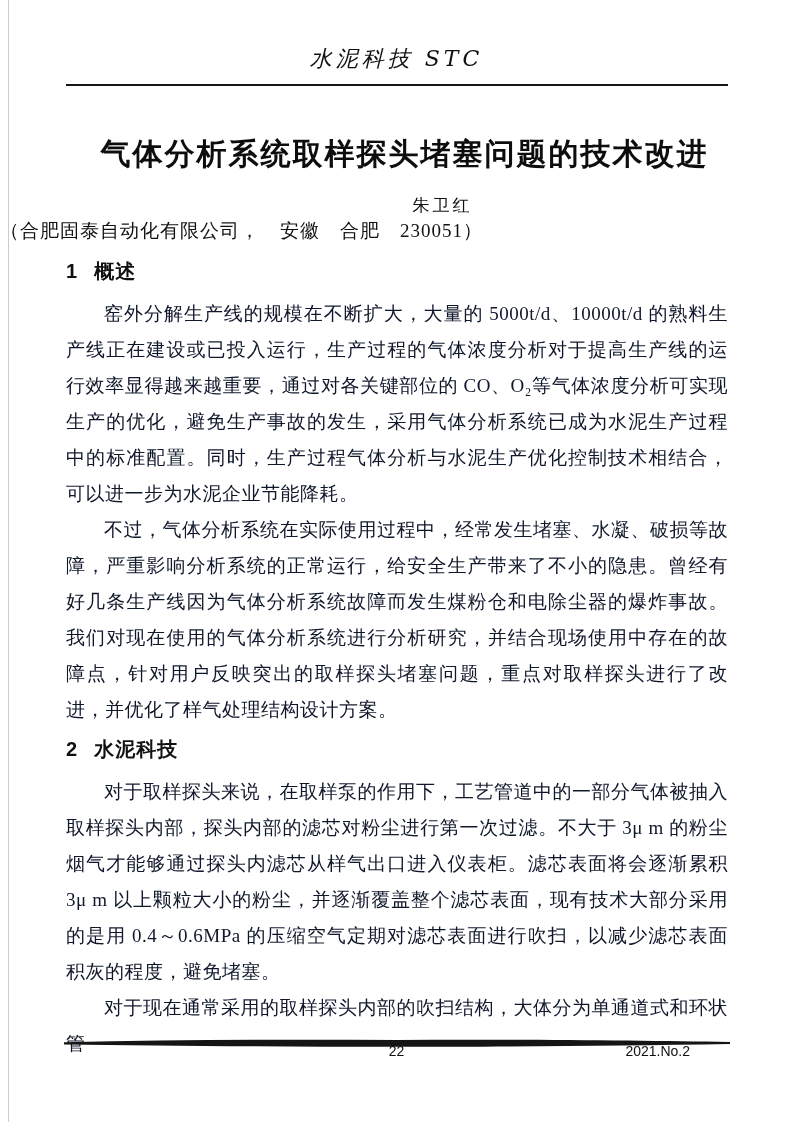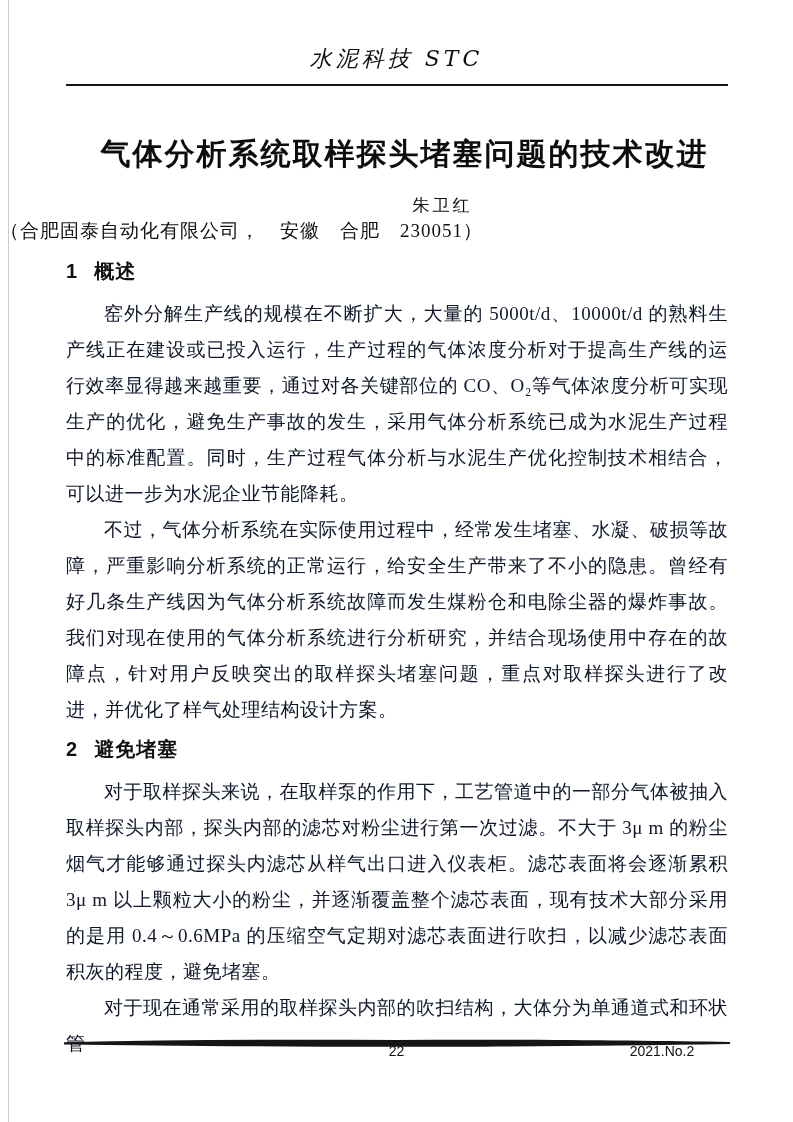--- a/index.html
+++ b/index.html
@@ -75,22 +75,22 @@
   .footer-rule{
     position:absolute;top:1034px;left:64px;width:666px;height:9px;
   }
   .footer-pageno{
     position:absolute;top:1043px;left:0;width:100%;
     text-align:center;
     font-family:"Liberation Sans","DejaVu Sans",sans-serif;
     font-size:14px;
   }
   .footer-issue{
-    position:absolute;top:1043px;left:592px;width:140px;
-    text-align:center;
+    position:absolute;top:1043px;left:550px;width:140px;
+    text-align:right;
     font-family:"Liberation Sans","DejaVu Sans",sans-serif;
     font-size:14px;
   }
 </style>
 </head>
 <body>
 
 <div class="page">
 
   <div class="scan-edge"></div>
@@ -109,21 +109,21 @@
 
     <h2 class="sec-heading">
       <span class="sec-num">1</span><span>概述</span>
     </h2>
 
     <p class="body-par">窑外分解生产线的规模在不断扩大，大量的 5000t/d、10000t/d 的熟料生产线正在建设或已投入运行，生产过程的气体浓度分析对于提高生产线的运行效率显得越来越重要，通过对各关键部位的 CO、O₂等气体浓度分析可实现生产的优化，避免生产事故的发生，采用气体分析系统已成为水泥生产过程中的标准配置。同时，生产过程气体分析与水泥生产优化控制技术相结合，可以进一步为水泥企业节能降耗。</p>
 
     <p class="body-par">不过，气体分析系统在实际使用过程中，经常发生堵塞、水凝、破损等故障，严重影响分析系统的正常运行，给安全生产带来了不小的隐患。曾经有好几条生产线因为气体分析系统故障而发生煤粉仓和电除尘器的爆炸事故。我们对现在使用的气体分析系统进行分析研究，并结合现场使用中存在的故障点，针对用户反映突出的取样探头堵塞问题，重点对取样探头进行了改进，并优化了样气处理结构设计方案。</p>
 
     <h2 class="sec-heading">
-      <span class="sec-num">2</span><span>避免堵塞</span>
+      <span class="sec-num">2</span><span>水泥科技</span>
     </h2>
 
     <p class="body-par">对于取样探头来说，在取样泵的作用下，工艺管道中的一部分气体被抽入取样探头内部，探头内部的滤芯对粉尘进行第一次过滤。不大于 3μ m 的粉尘烟气才能够通过探头内滤芯从样气出口进入仪表柜。滤芯表面将会逐渐累积 3μ m 以上颗粒大小的粉尘，并逐渐覆盖整个滤芯表面，现有技术大部分采用的是用 0.4～0.6MPa 的压缩空气定期对滤芯表面进行吹扫，以减少滤芯表面积灰的程度，避免堵塞。</p>
 
     <p class="body-par">对于现在通常采用的取样探头内部的吹扫结构，大体分为单通道式和环状管</p>
 
   </div>
 
   <div class="footer-rule">
     <svg width="666" height="9" viewBox="0 0 666 9" xmlns="http://www.w3.org/2000/svg">

